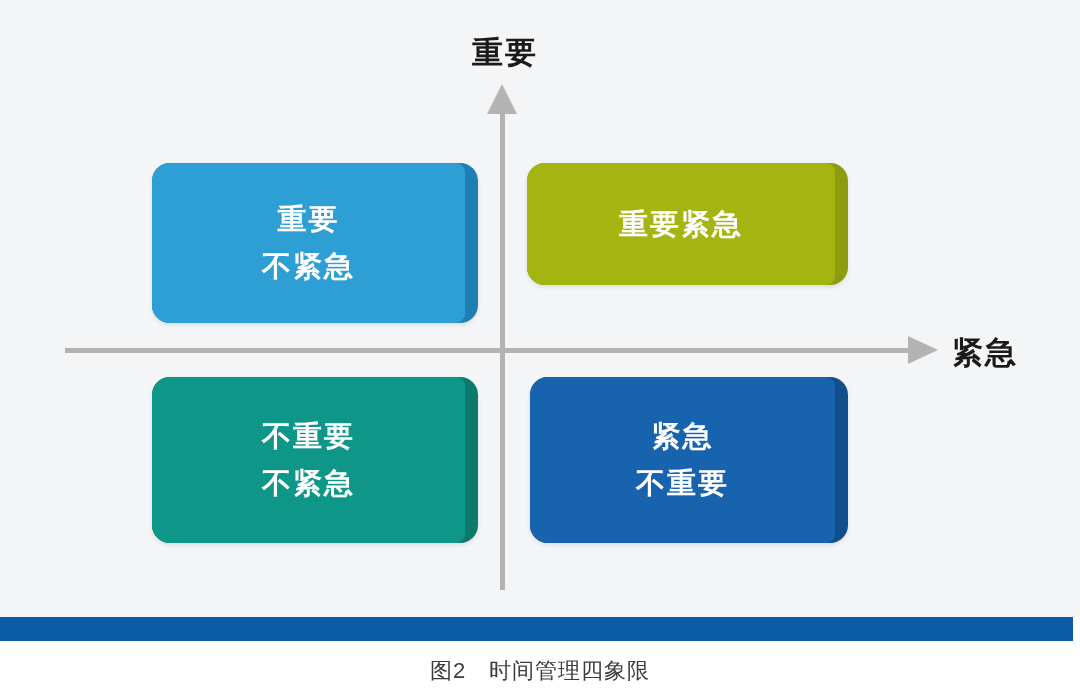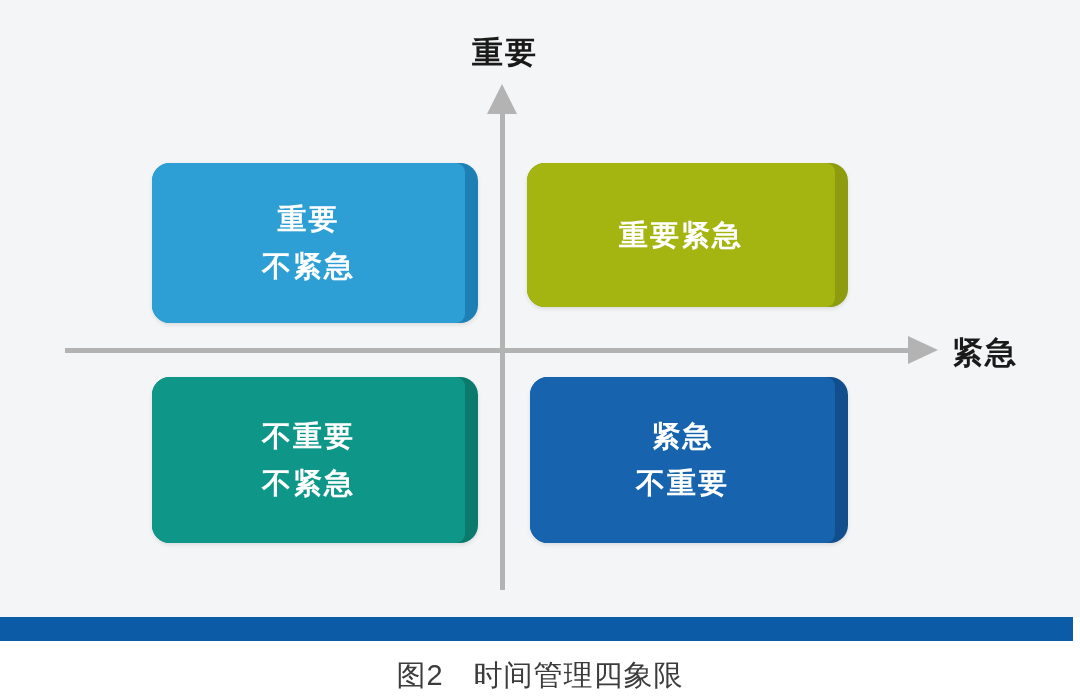--- a/index.html
+++ b/index.html
@@ -86,36 +86,36 @@
     display: block;
     color: #ffffff;
     font-size: 29px;
     font-weight: 700;
     letter-spacing: 2px;
     line-height: 47px;
     text-align: center;
     white-space: nowrap;
   }
   .box.q-tl { left: 152px; top: 163px; width: 326px; height: 160px; }
-  .box.q-tr { left: 527px; top: 163px; width: 321px; height: 144px; }
+  .box.q-tr { left: 527px; top: 163px; width: 321px; height: 122px; }
   .box.q-bl { left: 152px; top: 377px; width: 326px; height: 166px; }
   .box.q-br { left: 530px; top: 377px; width: 318px; height: 166px; }
   
   .divider-bar {
     position: absolute;
     left: 0; top: 617px;
     width: 1073px; height: 24px;
   }
   .caption {
     position: absolute;
     left: 0; top: 656px;
     width: 1080px;
     text-align: center;
     color: #3c3c3c;
-    font-size: 29px;
+    font-size: 22px;
     font-weight: 400;
     letter-spacing: 1px;
   }
 </style>
 </head>
 <body>
 
 <div class="stage">
 
   <div class="bg-panel" style="background-color: rgb(244, 245, 246);"></div>

